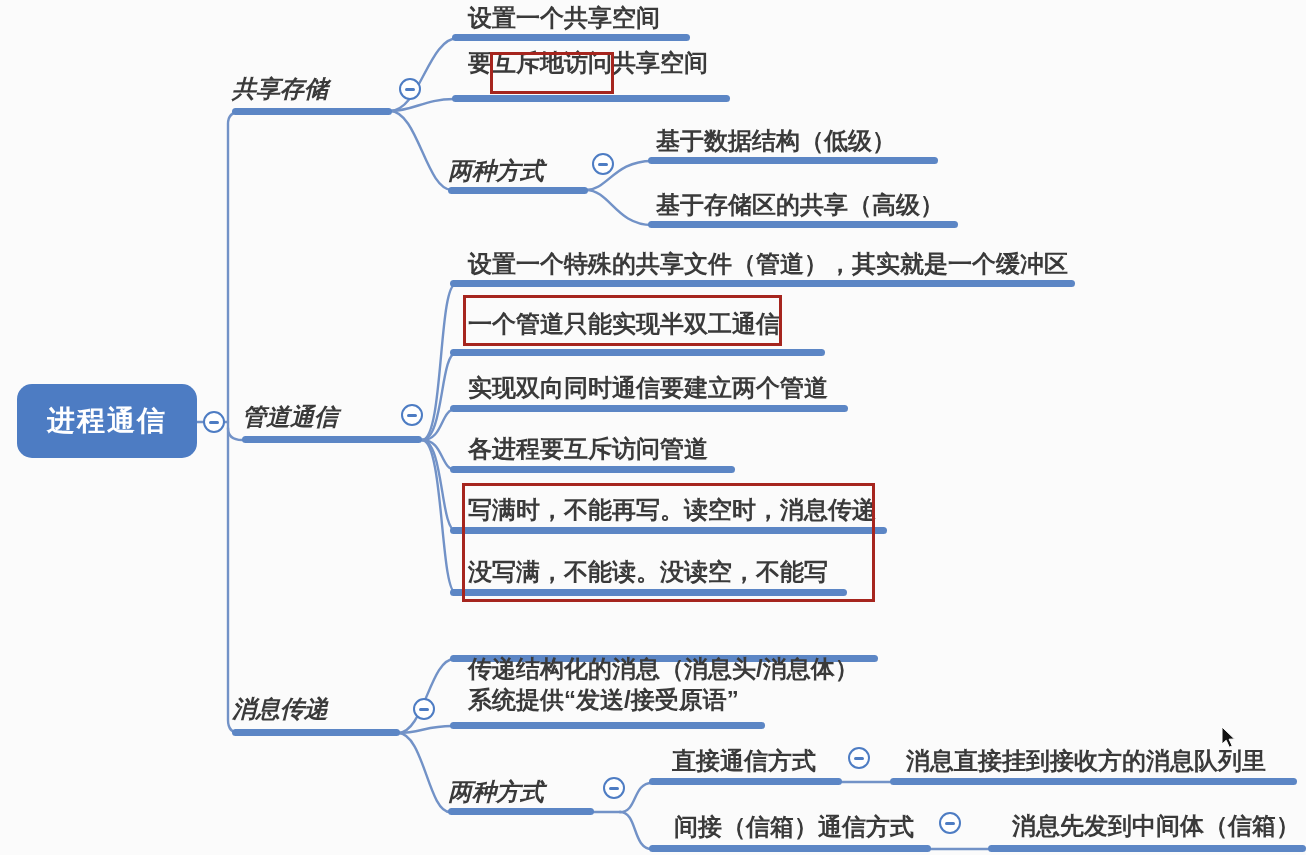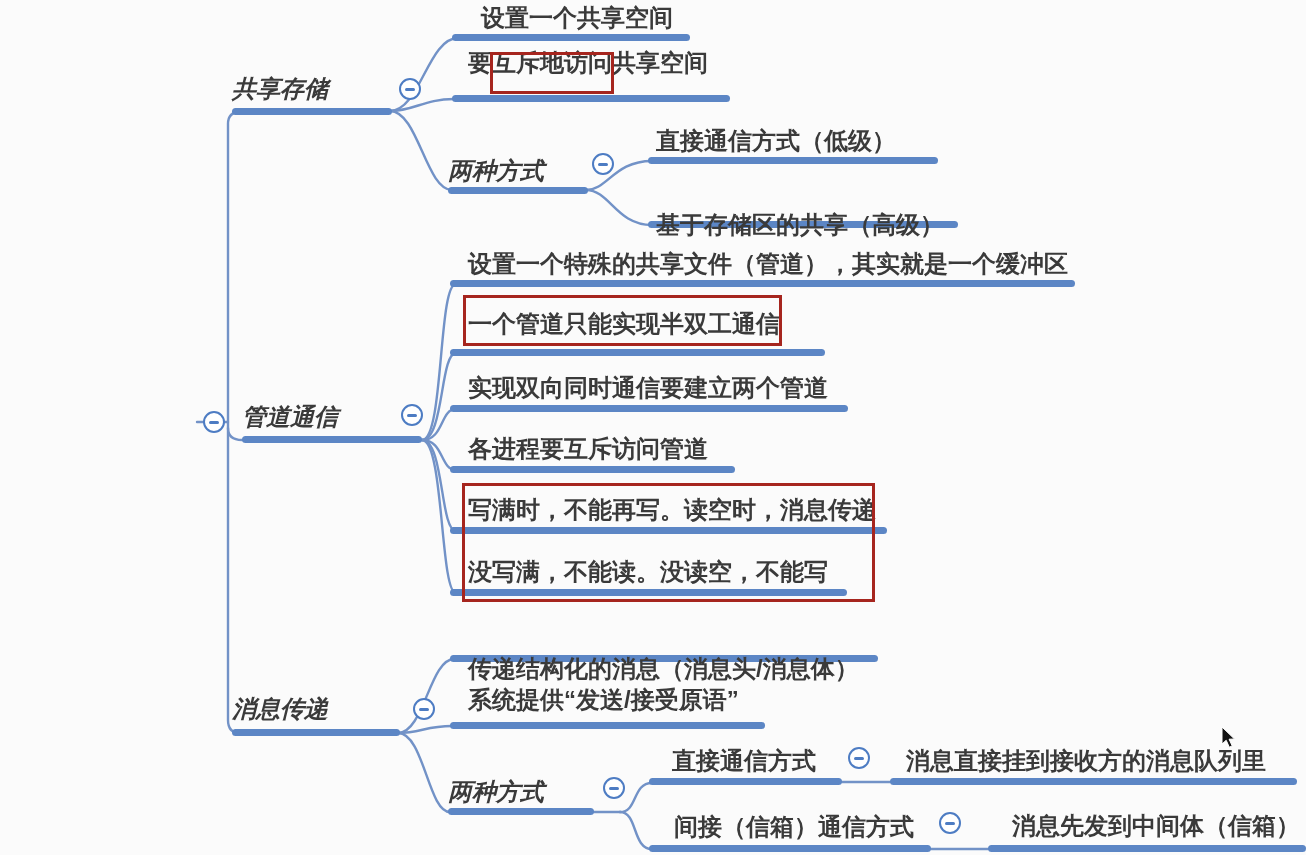--- a/index.html
+++ b/index.html
@@ -72,47 +72,48 @@
     <path class="edge" d="M 398 733 C 424 733 428 812 450 812"></path>
 
     <path class="edge" d="M 592 812 H 620"></path>
     <path class="edge" d="M 620 812 C 638 812 632 783 652 783"></path>
     <path class="edge" d="M 620 812 C 638 812 632 849 652 849"></path>
 
     <path class="edge" d="M 842 782 H 890"></path>
     <path class="edge" d="M 931 849 H 988"></path>
   </svg>
 
+  <div class="rootnode">进程通信</div>
   <div class="collapse" style="left:203px;top:411px;">
     <span class="minus"></span>
     </div>
 
   <div class="topic centered" style="left:232px;top:72px;width:160px;">共享存储</div>
   <div class="bar" style="left:232px;top:108px;width:160px;"></div>
   <div class="collapse" style="left:399px;top:78px;">
     <span class="minus"></span>
     </div>
 
-  <div class="topic" style="left:468px;top:1px;margin-left:13px;">设置一个共享空间</div>
+  <div class="topic" style="left:468px;top:1px;">设置一个共享空间</div>
   <div class="bar" style="left:452px;top:34px;width:238px;"></div>
 
   <div class="topic" style="left:468px;top:46px;">要互斥地访问共享空间</div>
   <div class="bar" style="left:452px;top:95px;width:278px;"></div>
   <div class="hl" style="left:490px;top:52px;width:124px;height:42px;"></div>
 
   <div class="topic centered" style="left:448px;top:154px;width:140px;">两种方式</div>
   <div class="bar" style="left:448px;top:187px;width:140px;"></div>
   <div class="collapse" style="left:592px;top:153px;">
     <span class="minus"></span>
     </div>
 
-  <div class="topic" style="left:656px;top:124px;">直接通信方式（低级）</div>
+  <div class="topic" style="left:656px;top:124px;">基于数据结构（低级）</div>
   <div class="bar" style="left:648px;top:157px;width:290px;"></div>
 
-  <div class="topic" style="left:656px;top:188px;margin-top:20px;">基于存储区的共享（高级）</div>
+  <div class="topic" style="left:656px;top:188px;">基于存储区的共享（高级）</div>
   <div class="bar" style="left:648px;top:221px;width:310px;"></div>
 
   <div class="topic centered" style="left:242px;top:400px;width:180px;">管道通信</div>
   <div class="bar" style="left:242px;top:436px;width:180px;"></div>
   <div class="collapse" style="left:401px;top:404px;">
     <span class="minus"></span>
     </div>
 
   <div class="topic" style="left:468px;top:247px;">设置一个特殊的共享文件（管道），其实就是一个缓冲区</div>
   <div class="bar" style="left:450px;top:280px;width:625px;"></div>

